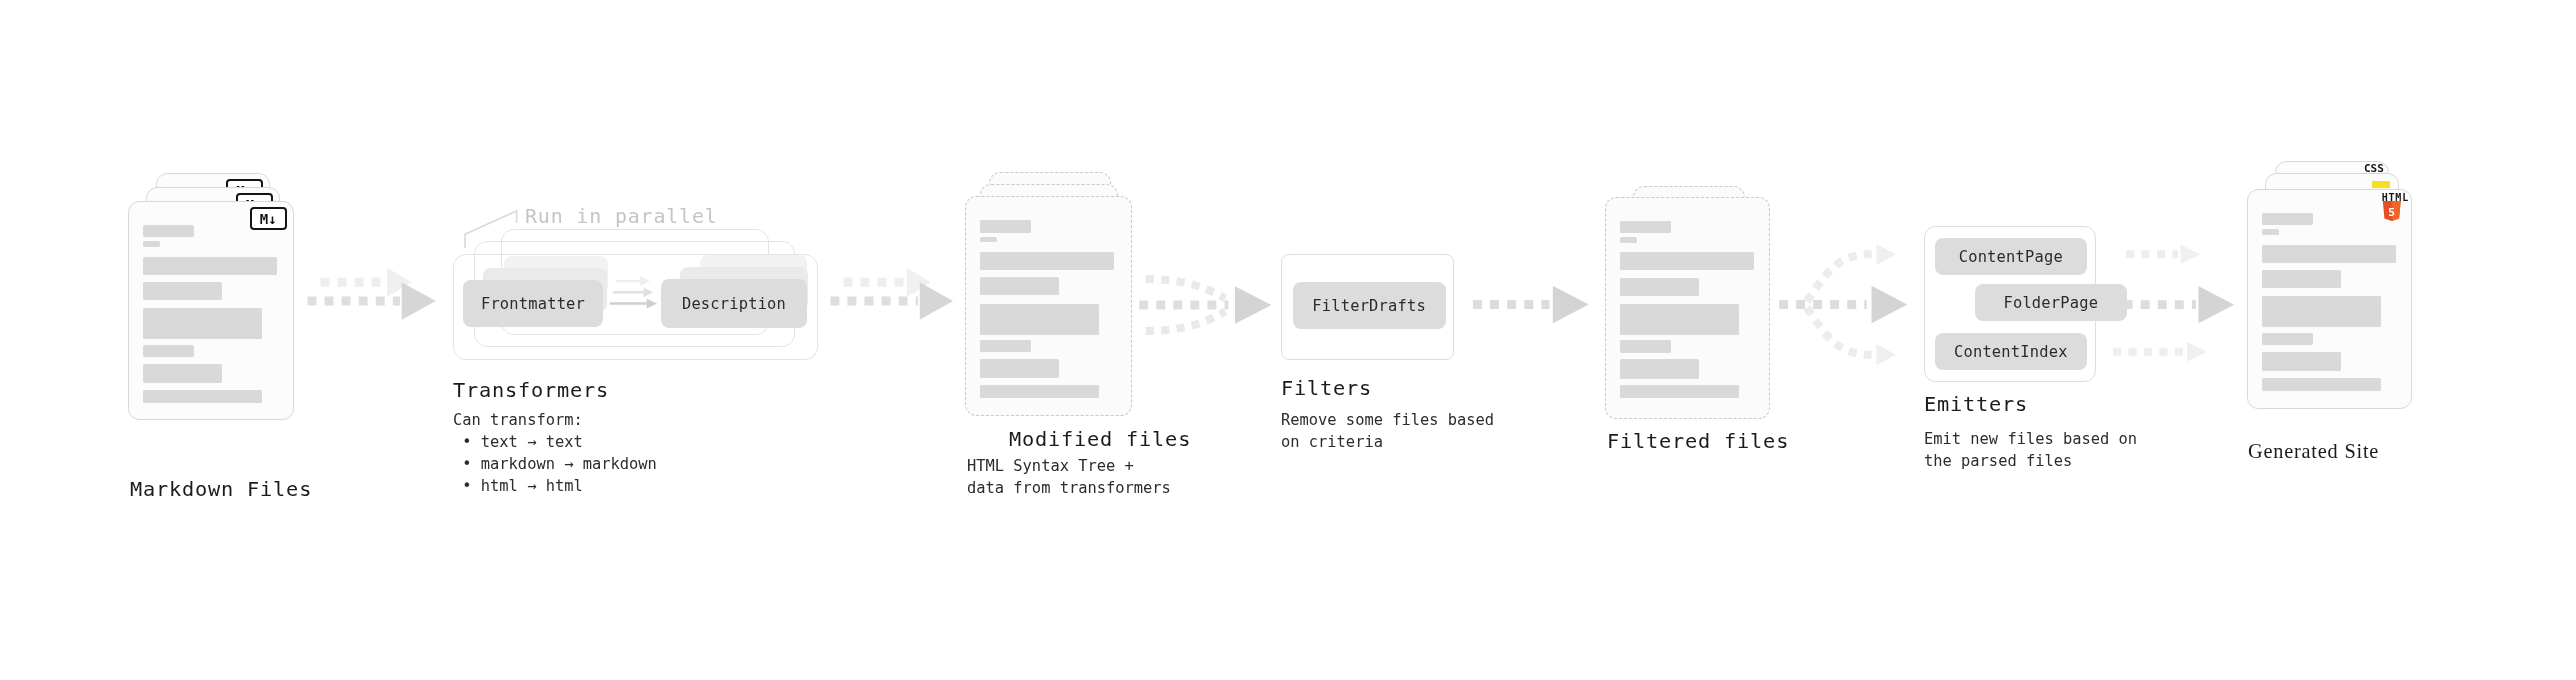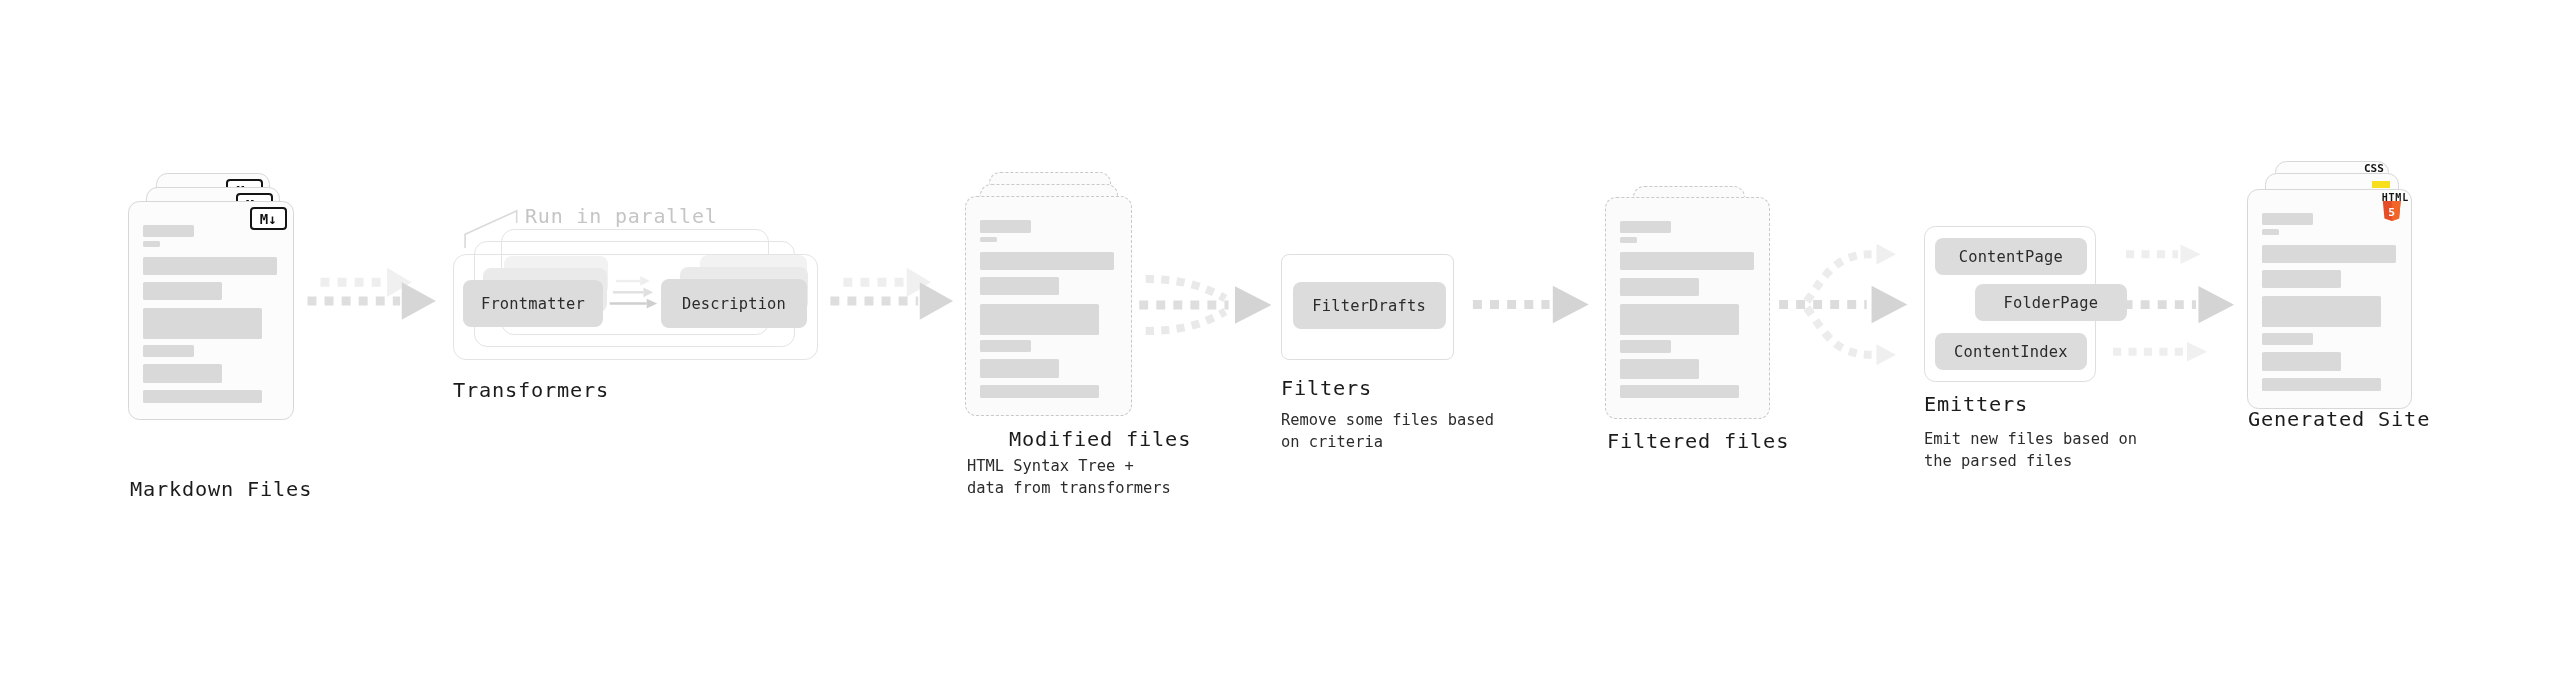--- a/index.html
+++ b/index.html
@@ -104,20 +104,24 @@
     <polygon points="48,32 48,44 61,38" fill="#cfcfcf"></polygon>
   </svg>
 
   <div class="pill ghost2" style="left:700px;top:255px;width:107px;height:39px;"></div>
   <div class="pill ghost1" style="left:680px;top:267px;width:128px;height:44px;"></div>
   <div class="pill" style="left:661px;top:279px;width:146px;height:49px;">
     <span>Description</span>
   </div>
 
   <div class="stage-label" style="left:453px;top:378px;">Transformers</div>
+  <div class="stage-caption" style="left:453px;top:409px;">Can transform:
+ • text → text
+ • markdown → markdown
+ • html → html</div>
 
   <svg class="arrow" style="left:822px;top:262px;" width="137" height="65" viewBox="0 0 168 80">
     <line x1="26" y1="25" x2="102" y2="25" stroke="#eeeeee" stroke-width="11" stroke-dasharray="11 10"></line>
     <polygon points="104,7 104,43 134,25" fill="#f0f0f0"></polygon>
     <line x1="10" y1="48" x2="118" y2="48" stroke="#dedede" stroke-width="11" stroke-dasharray="11 10"></line>
     <polygon points="120,25 120,71 161,48" fill="#d6d6d6"></polygon>
   </svg>
 
   <div style="position:absolute;left:965px;top:172px;width:195px;height:248px;">
     <div class="doc dashed" style="left:24.4px;top:0;width:122px;height:98px;"></div>
@@ -234,16 +238,16 @@
         <div class="bar b2"></div>
         <div class="bar b3"></div>
         <div class="bar b4"></div>
         <div class="bar b5"></div>
         <div class="bar b6"></div>
         <div class="bar b7"></div>
         <div class="bar b8"></div>
       </div>
     </div>
   </div>
-  <div class="stage-label" style="left:2248px;top:407px;">Generated Site</div>
+  <div class="stage-label" style="left:2248px;top:440px;font-family:Liberation Serif, serif;">Generated Site</div>
 
 </div>
 
 
 </body></html>

